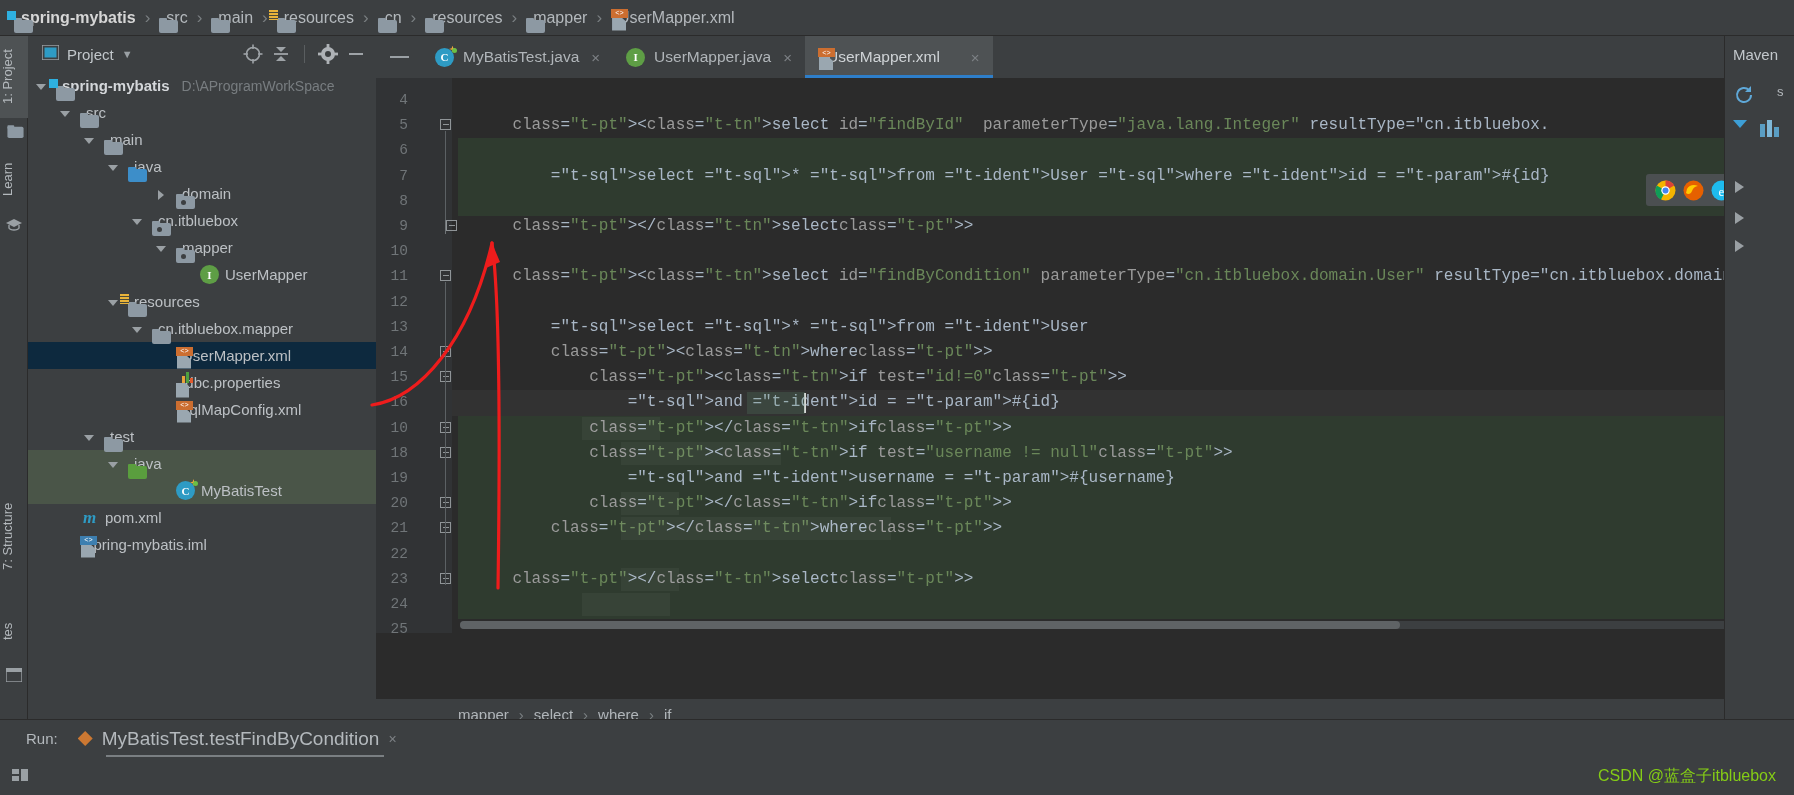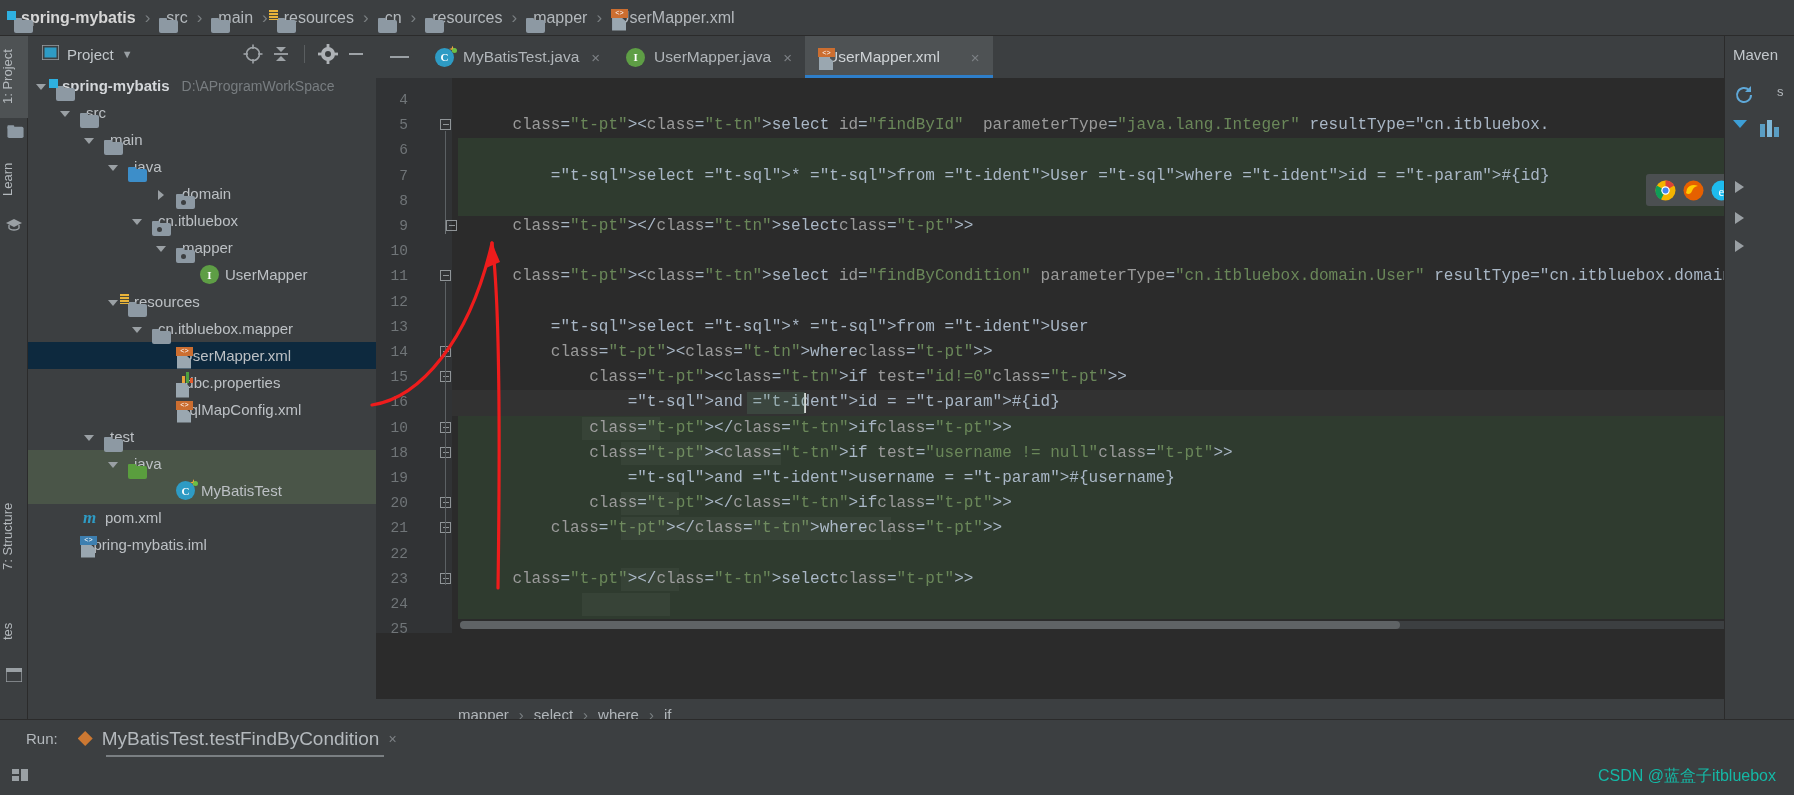--- a/index.html
+++ b/index.html
@@ -151,21 +151,21 @@
   .runtab{ display:flex; align-items:center; gap:9px; padding:0 8px; }
   .runtab .nm{ font-size:19px; color:#b4b9bd;}
   .runtab .x{ color:#7d8185; font-size:14px;}
   .runico{ width:15px;height:15px; background:#cc7832;
      clip-path:polygon(50% 0,100% 50%,50% 100%,0 50%); }
   .rununderline{ position:absolute; left:106px; bottom:0; width:278px; height:2px; background:#7a7f82;}
 
   
   .statusbar{ position:absolute; left:0; bottom:0; width:1794px; height:38px; background:#3c3f41;}
   .sb-left{ position:absolute; left:10px; top:8px; width:20px;height:20px;}
-  .watermark{ position:absolute; right:18px; top:9px; font-size:16px; color:#14b8a6;}
+  .watermark{ position:absolute; right:18px; top:9px; font-size:16px; color:#84cc16;}
 
   
   .browserbar{ position:absolute; left:1270px; top:96px; width:186px; height:32px;
      background:#4b4f51; border-radius:3px; display:flex; align-items:center; gap:7px; padding:0 9px;}
   .bico{ width:21px;height:21px;border-radius:50%; position:relative;}
 
   
   .annot{ position:absolute; left:0; top:0; width:1794px; height:795px; pointer-events:none;}
 </style>
 </head>

